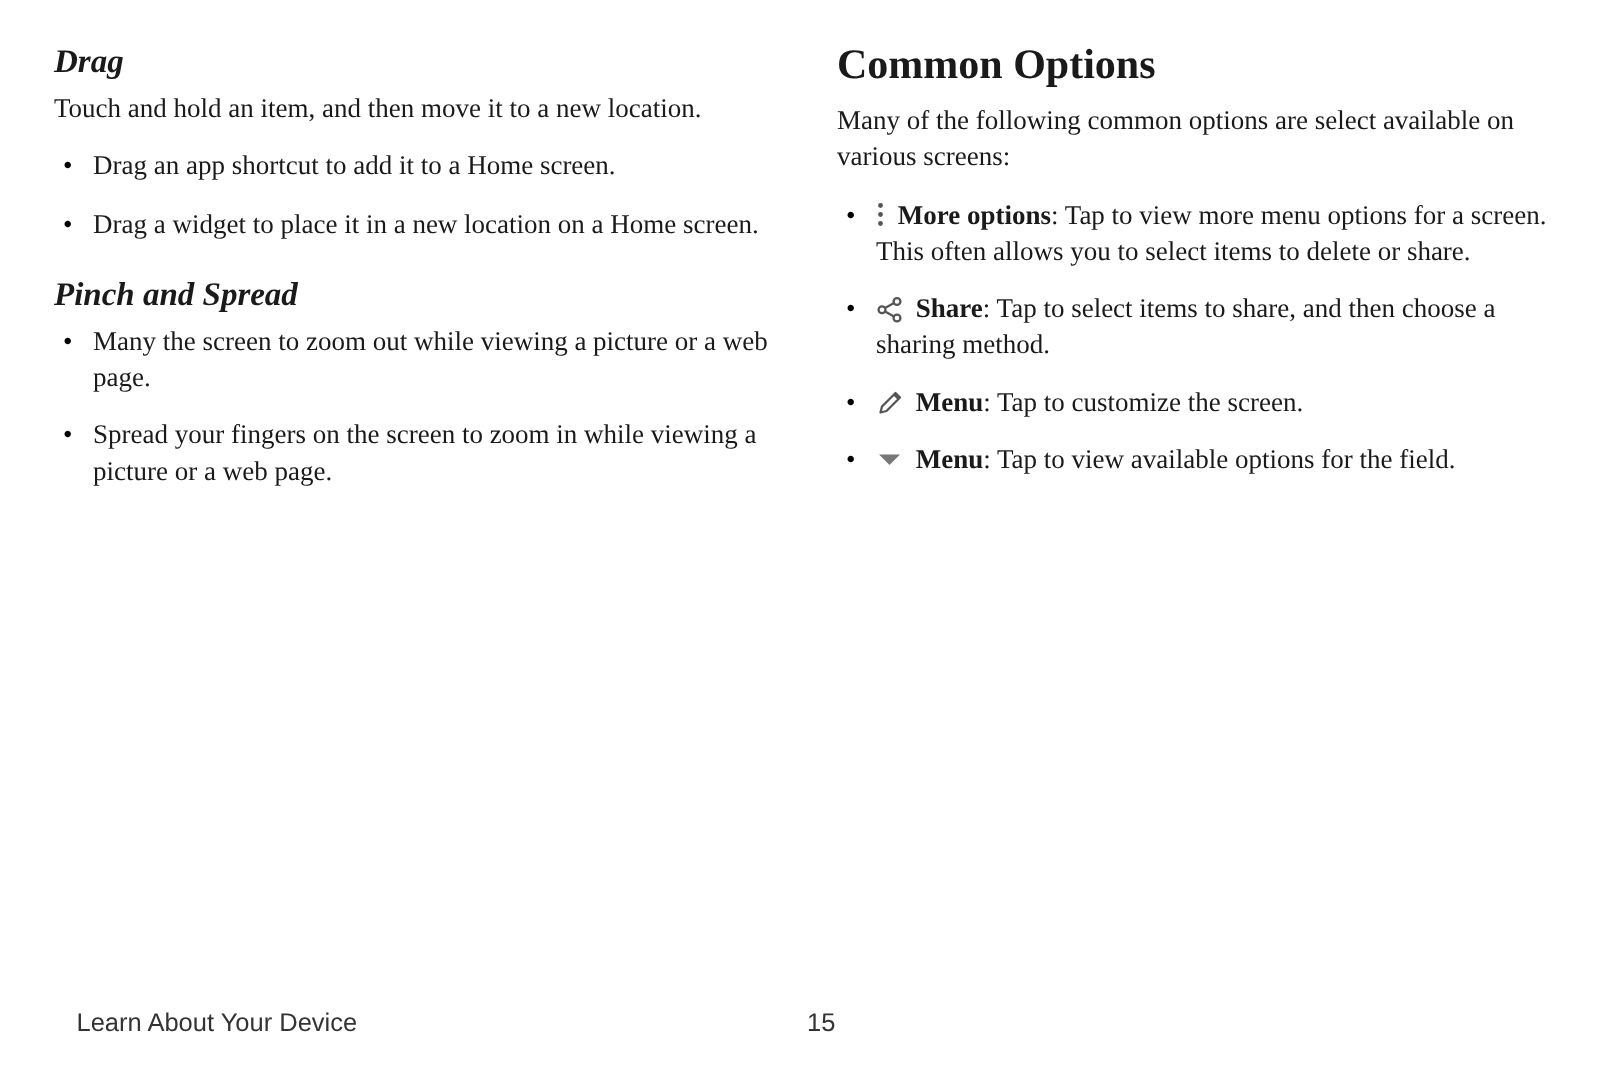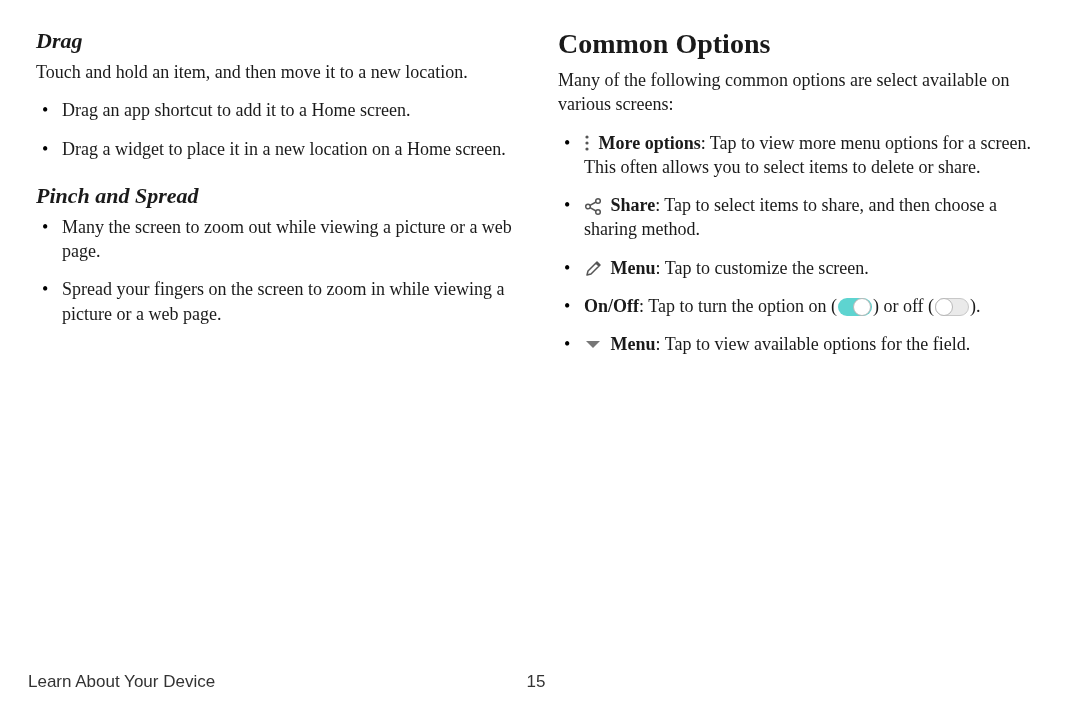--- a/index.html
+++ b/index.html
@@ -67,21 +67,21 @@
       margin-right: 4px;
       position: relative;
       top: -1px;
     }
     .icon-inline svg {
       display: block;
     }
     .footer {
       position: absolute;
       bottom: 28px;
-      left: 28px;
+      left: 51px;
       right: 36px;
       font-size: 17px;
       color: #333;
     }
     .footer-num {
       position: absolute;
       left: 50%;
       transform: translateX(-50%);
     }
     .toggle {
@@ -183,23 +183,20 @@
 
       <li>
         <span class="icon-inline">
           <svg width="18" height="19" viewBox="0 0 18 19">
             <path d="M3 16 l1-4 9-9 3 3 -9 9 z M12 4 l3 3" stroke="#555" stroke-width="1.5" fill="none" stroke-linejoin="round"></path>
           </svg>
         </span>
         <span class="term">Menu</span><span>: Tap to customize the screen.</span>
       </li>
 
-      <li>
-        <span class="term">On/Off</span><span>: Tap to turn the option on (</span><span class="toggle on"></span><span>) or off (</span><span class="toggle off"></span><span>).</span>
-      </li>
 
       <li>
         <span class="icon-inline">
           <svg width="18" height="12" viewBox="0 0 18 12">
             <path d="M2 2 L9 9 L16 2 Z" fill="#777"></path>
           </svg>
         </span>
         <span class="term">Menu</span><span>: Tap to view available options for the field.</span>
       </li>
 

